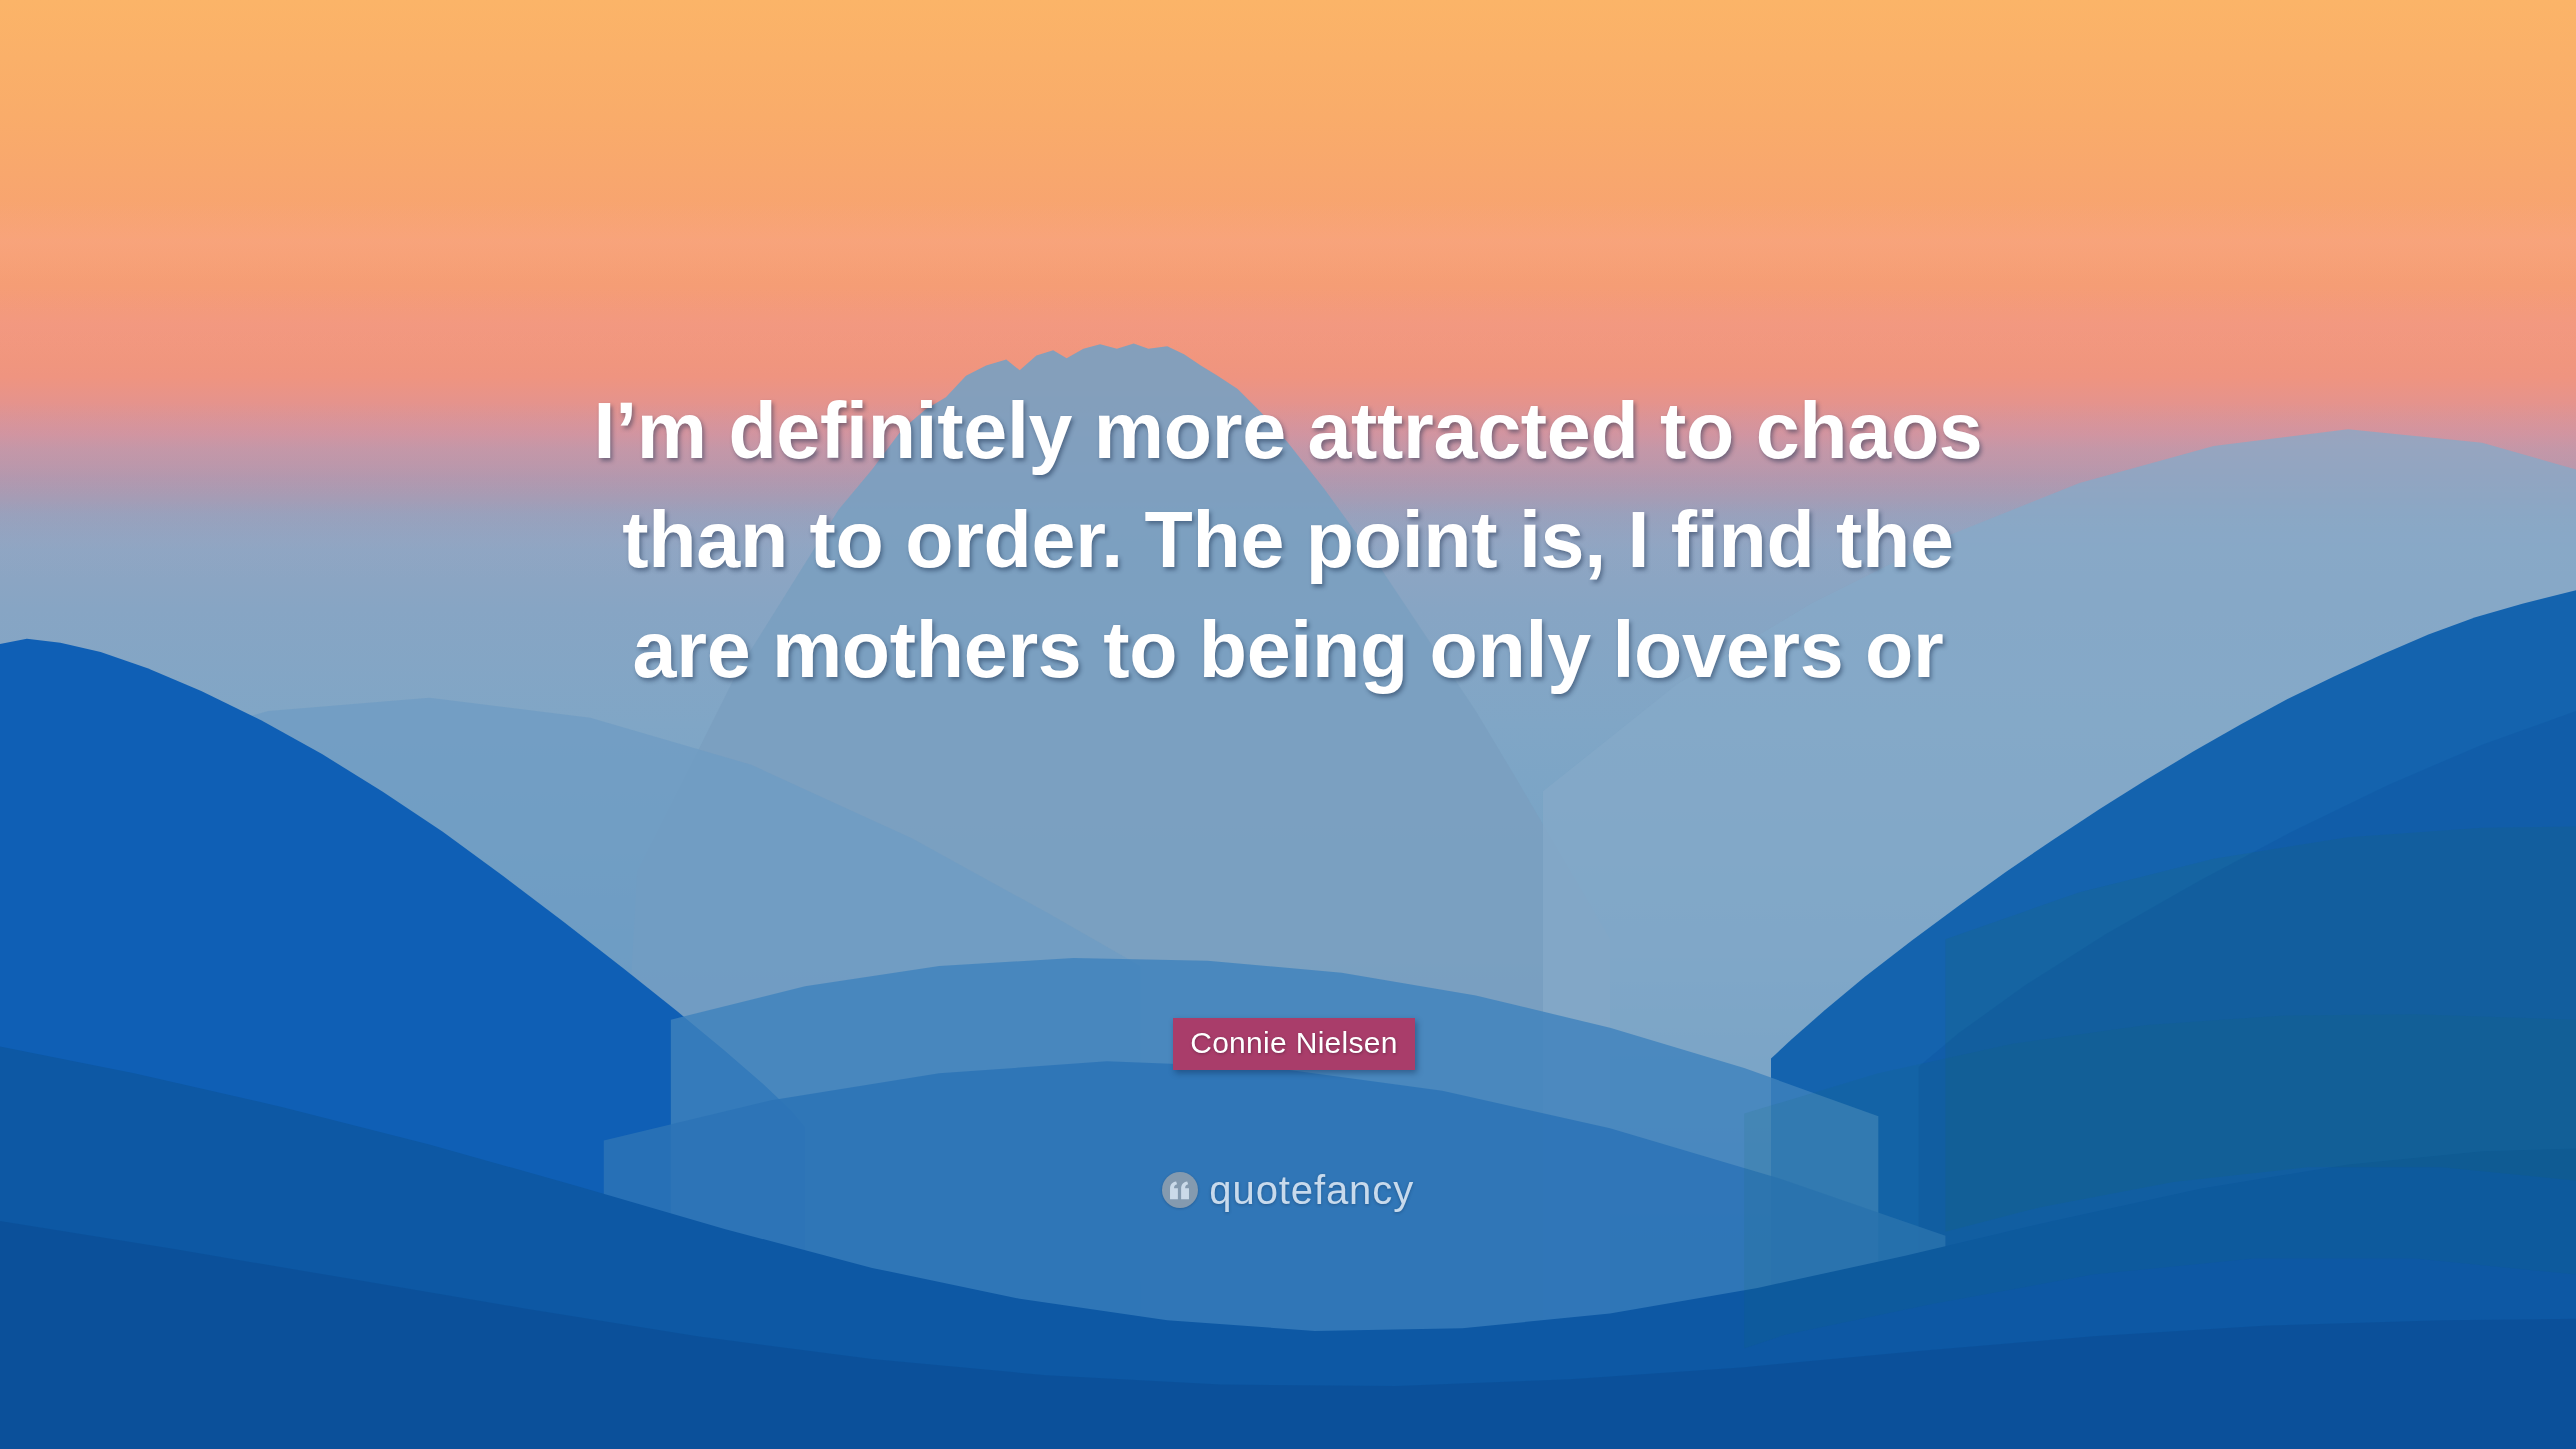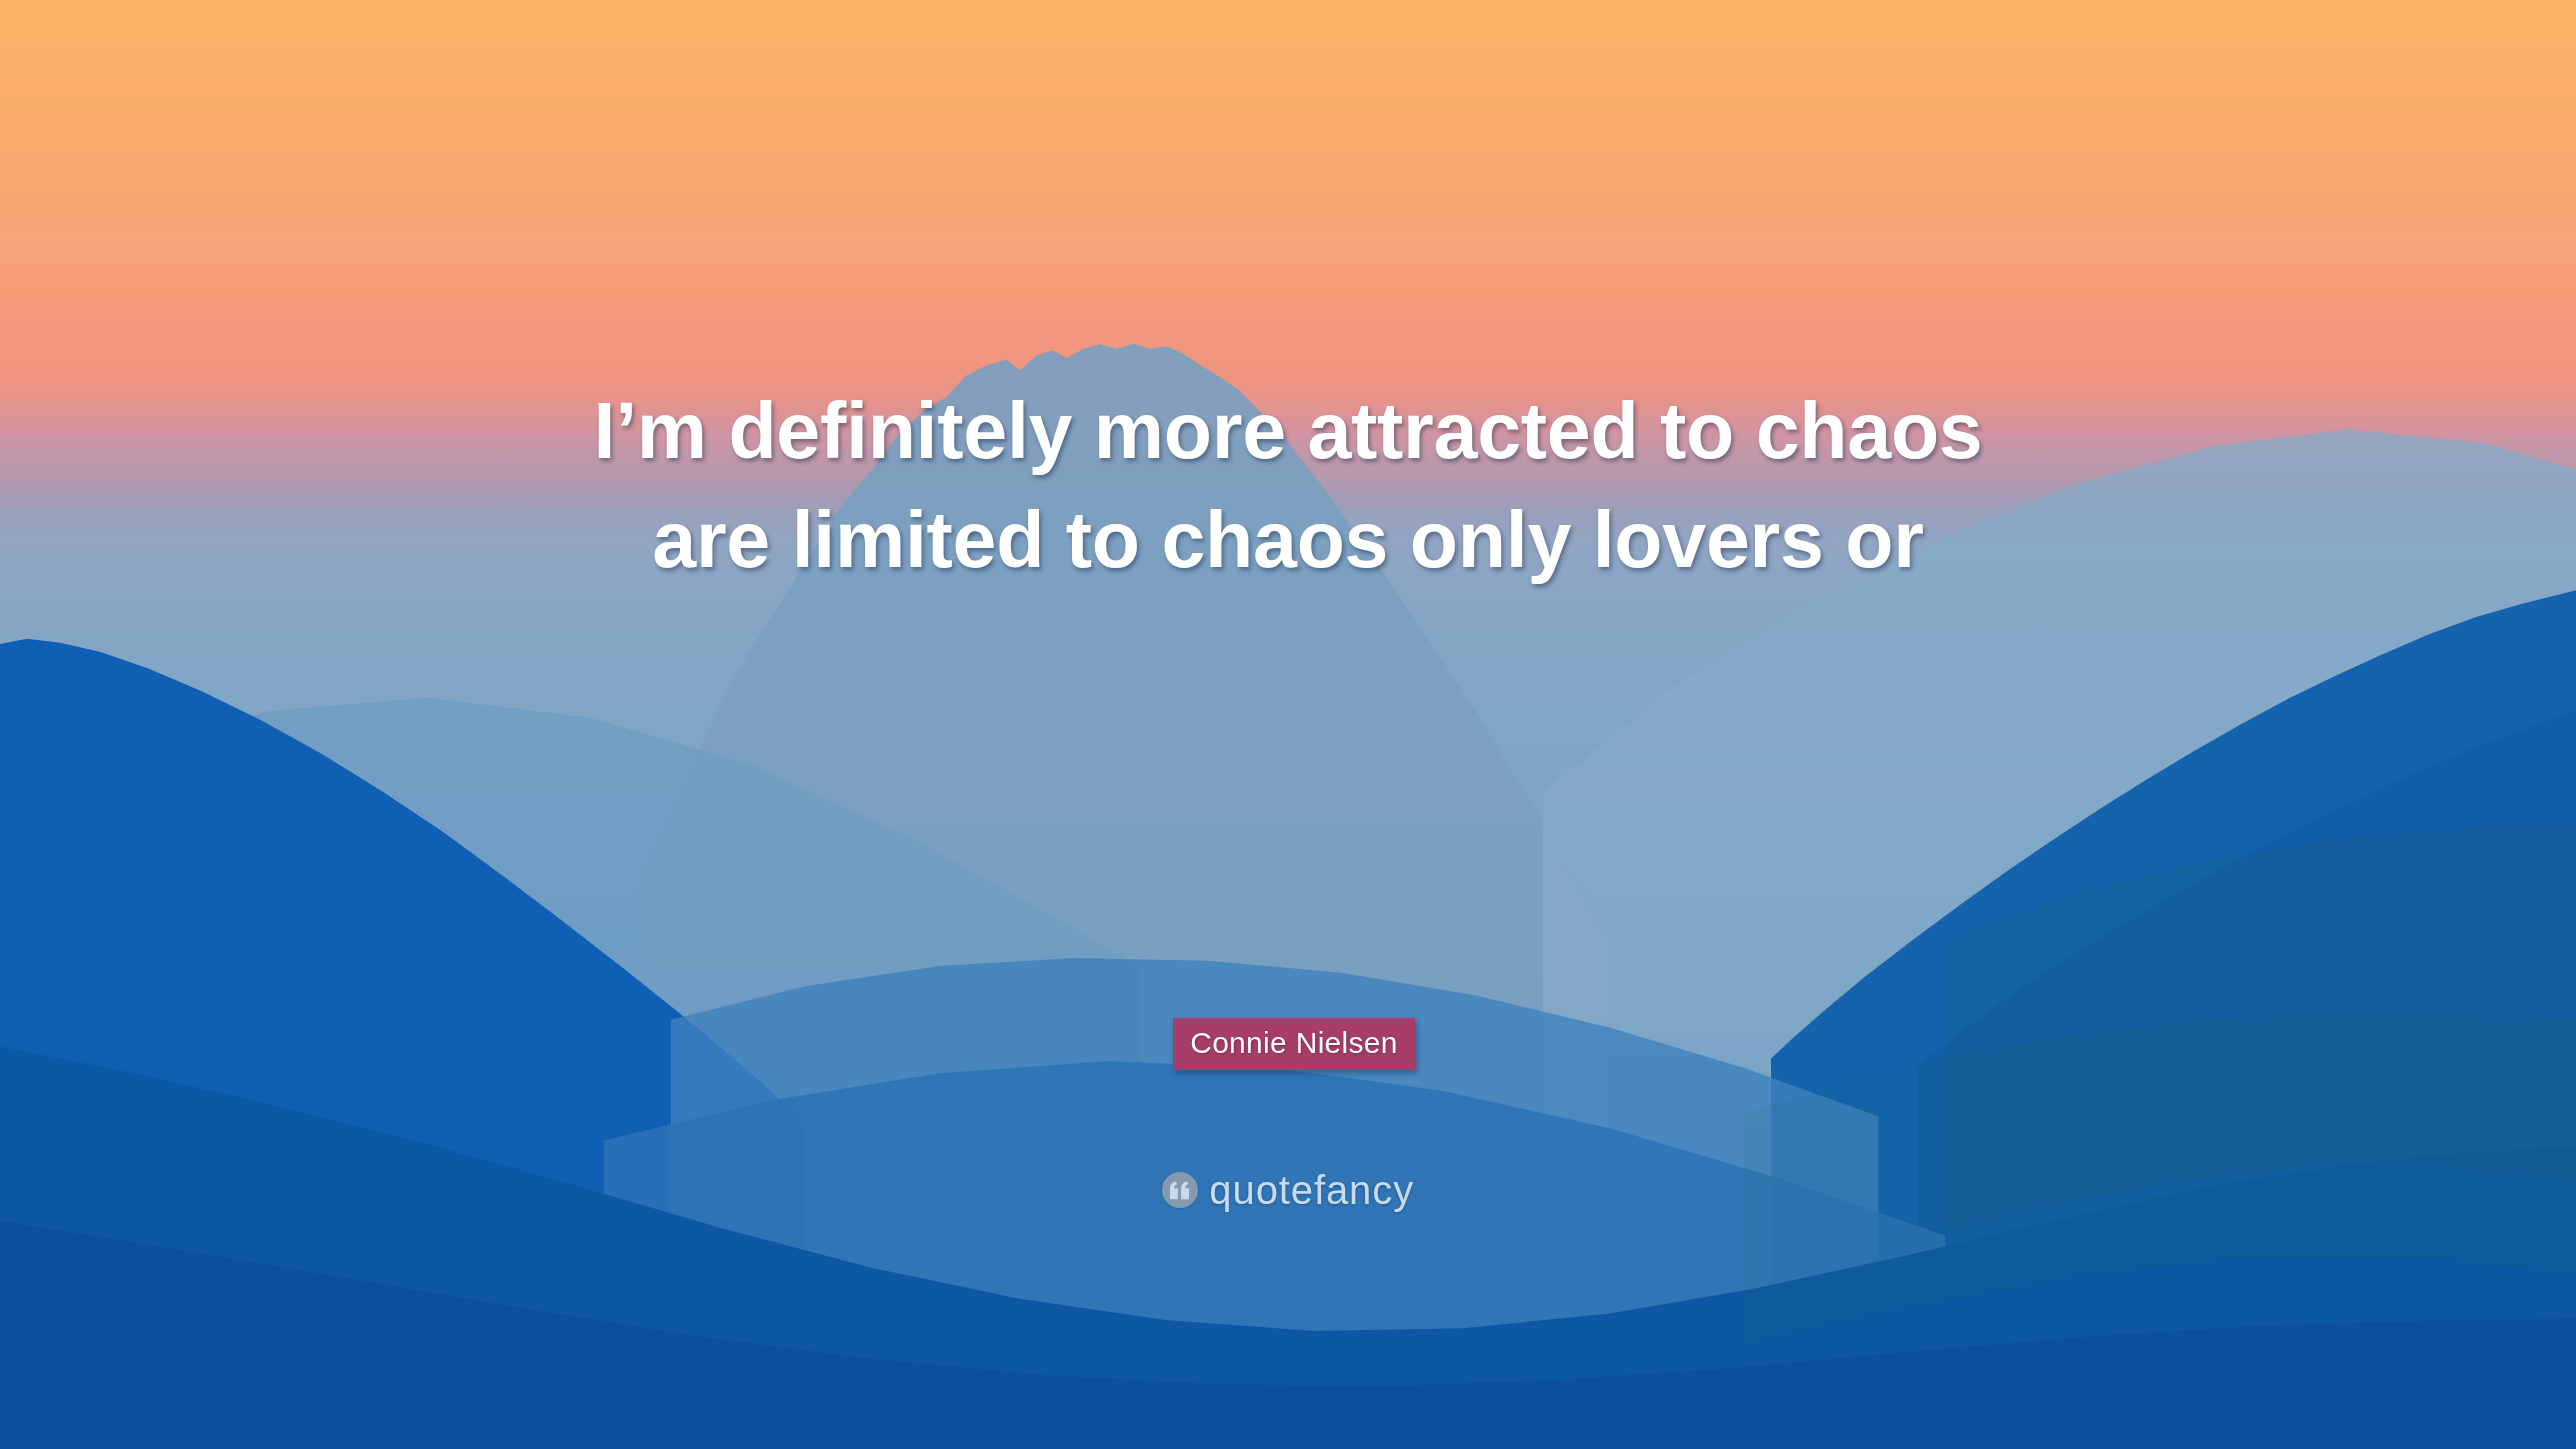--- a/index.html
+++ b/index.html
@@ -212,21 +212,22 @@
          L3040 1800 L2900 1836 Z"></path>
     <path fill="#15705e" opacity="0.10" d="M2600 1660 L2800 1600 L3000 1556 L3200 1528 L3400 1514
          L3600 1512 L3840 1520 L3840 1900 L3600 1876 L3360 1876
          L3120 1900 L2880 1944 L2660 1990 L2600 2010 Z"></path>
   </svg>
 
   <div class="content">
 
     <div class="quote-text">
       <span class="quote-line">I’m definitely more attracted to chaos</span>
-      <span class="quote-line">are limited to chaos only lovers or</span>
+      <span class="quote-line">than to order. The point is, I find the</span>
+      <span class="quote-line">are mothers to being only lovers or</span>
     </div>
 
     <div class="author-wrap">
       <div class="author-badge">Connie Nielsen</div>
     </div>
 
     <div class="watermark">
       <span class="wm-badge">
         <svg width="23" height="19" viewBox="0 0 34 28" aria-hidden="true">
           <path fill="#f2f4f6" d="M3 27 L3 11 C3 5.2 6.2 1.6 12 0.6 L13.4 4.6 C10.4 5.4 9 7 9 9.4 L9 10.6 L14.6 10.6 L14.6 27 Z"></path>

